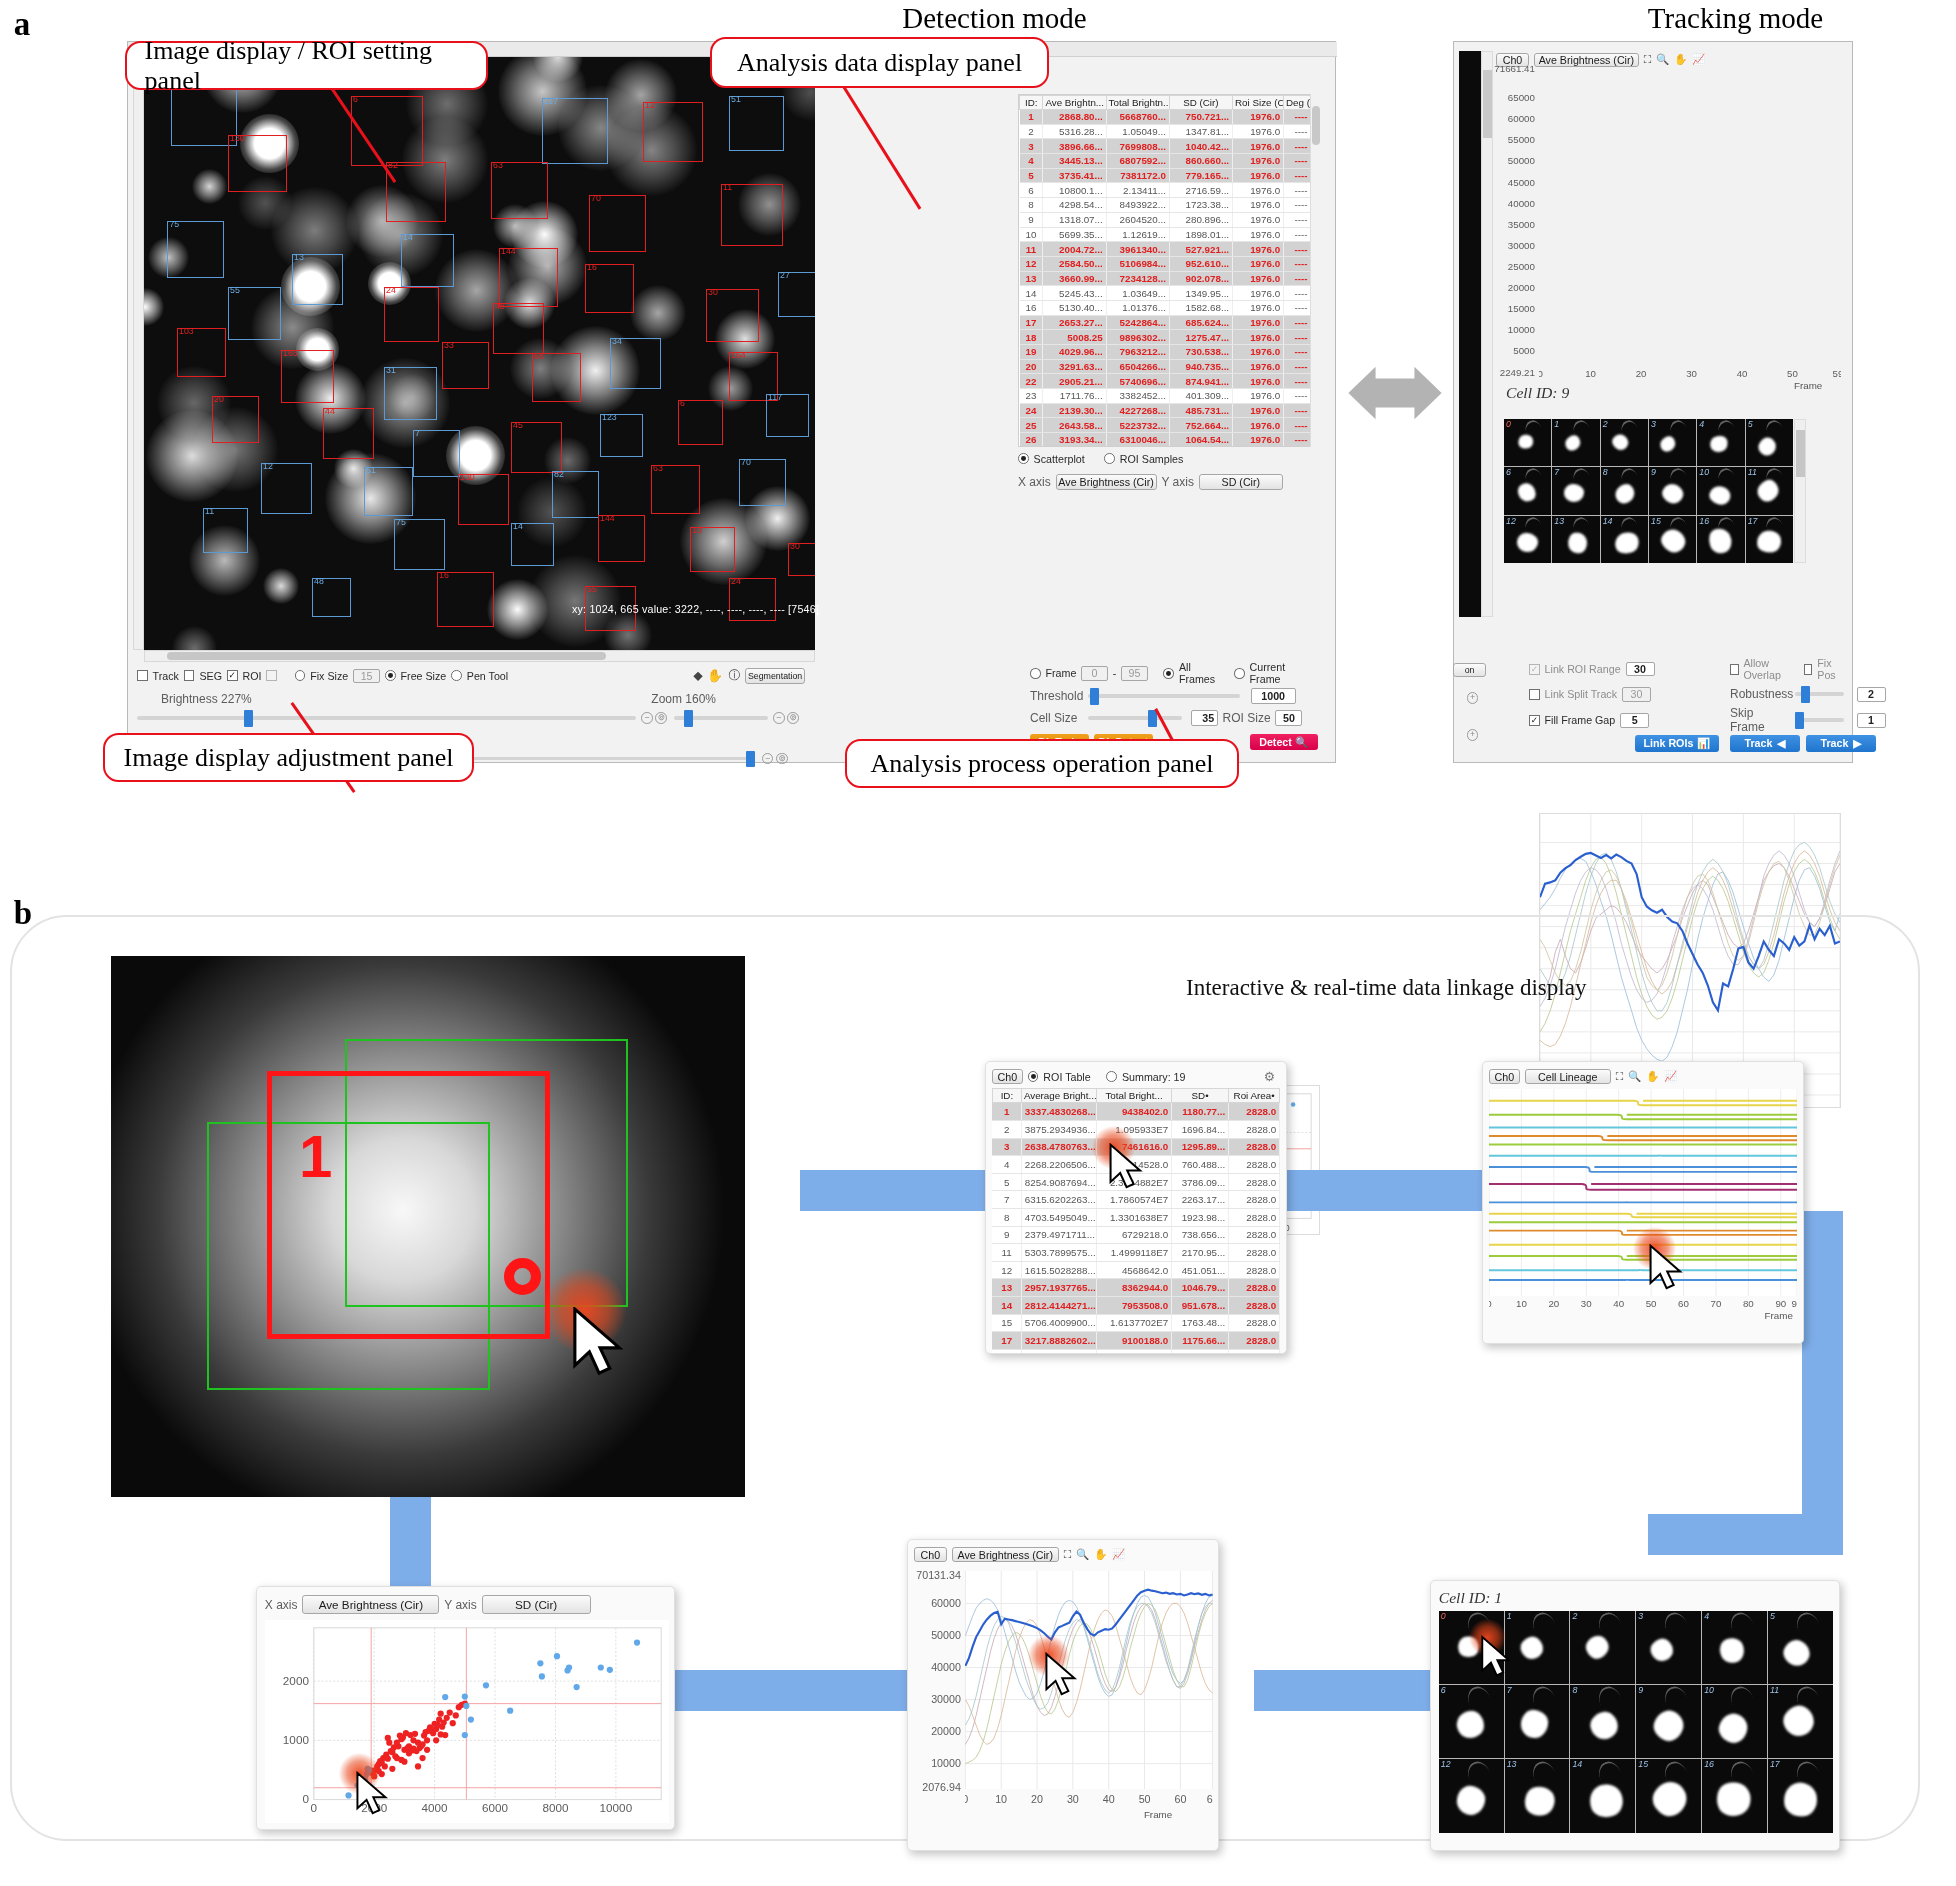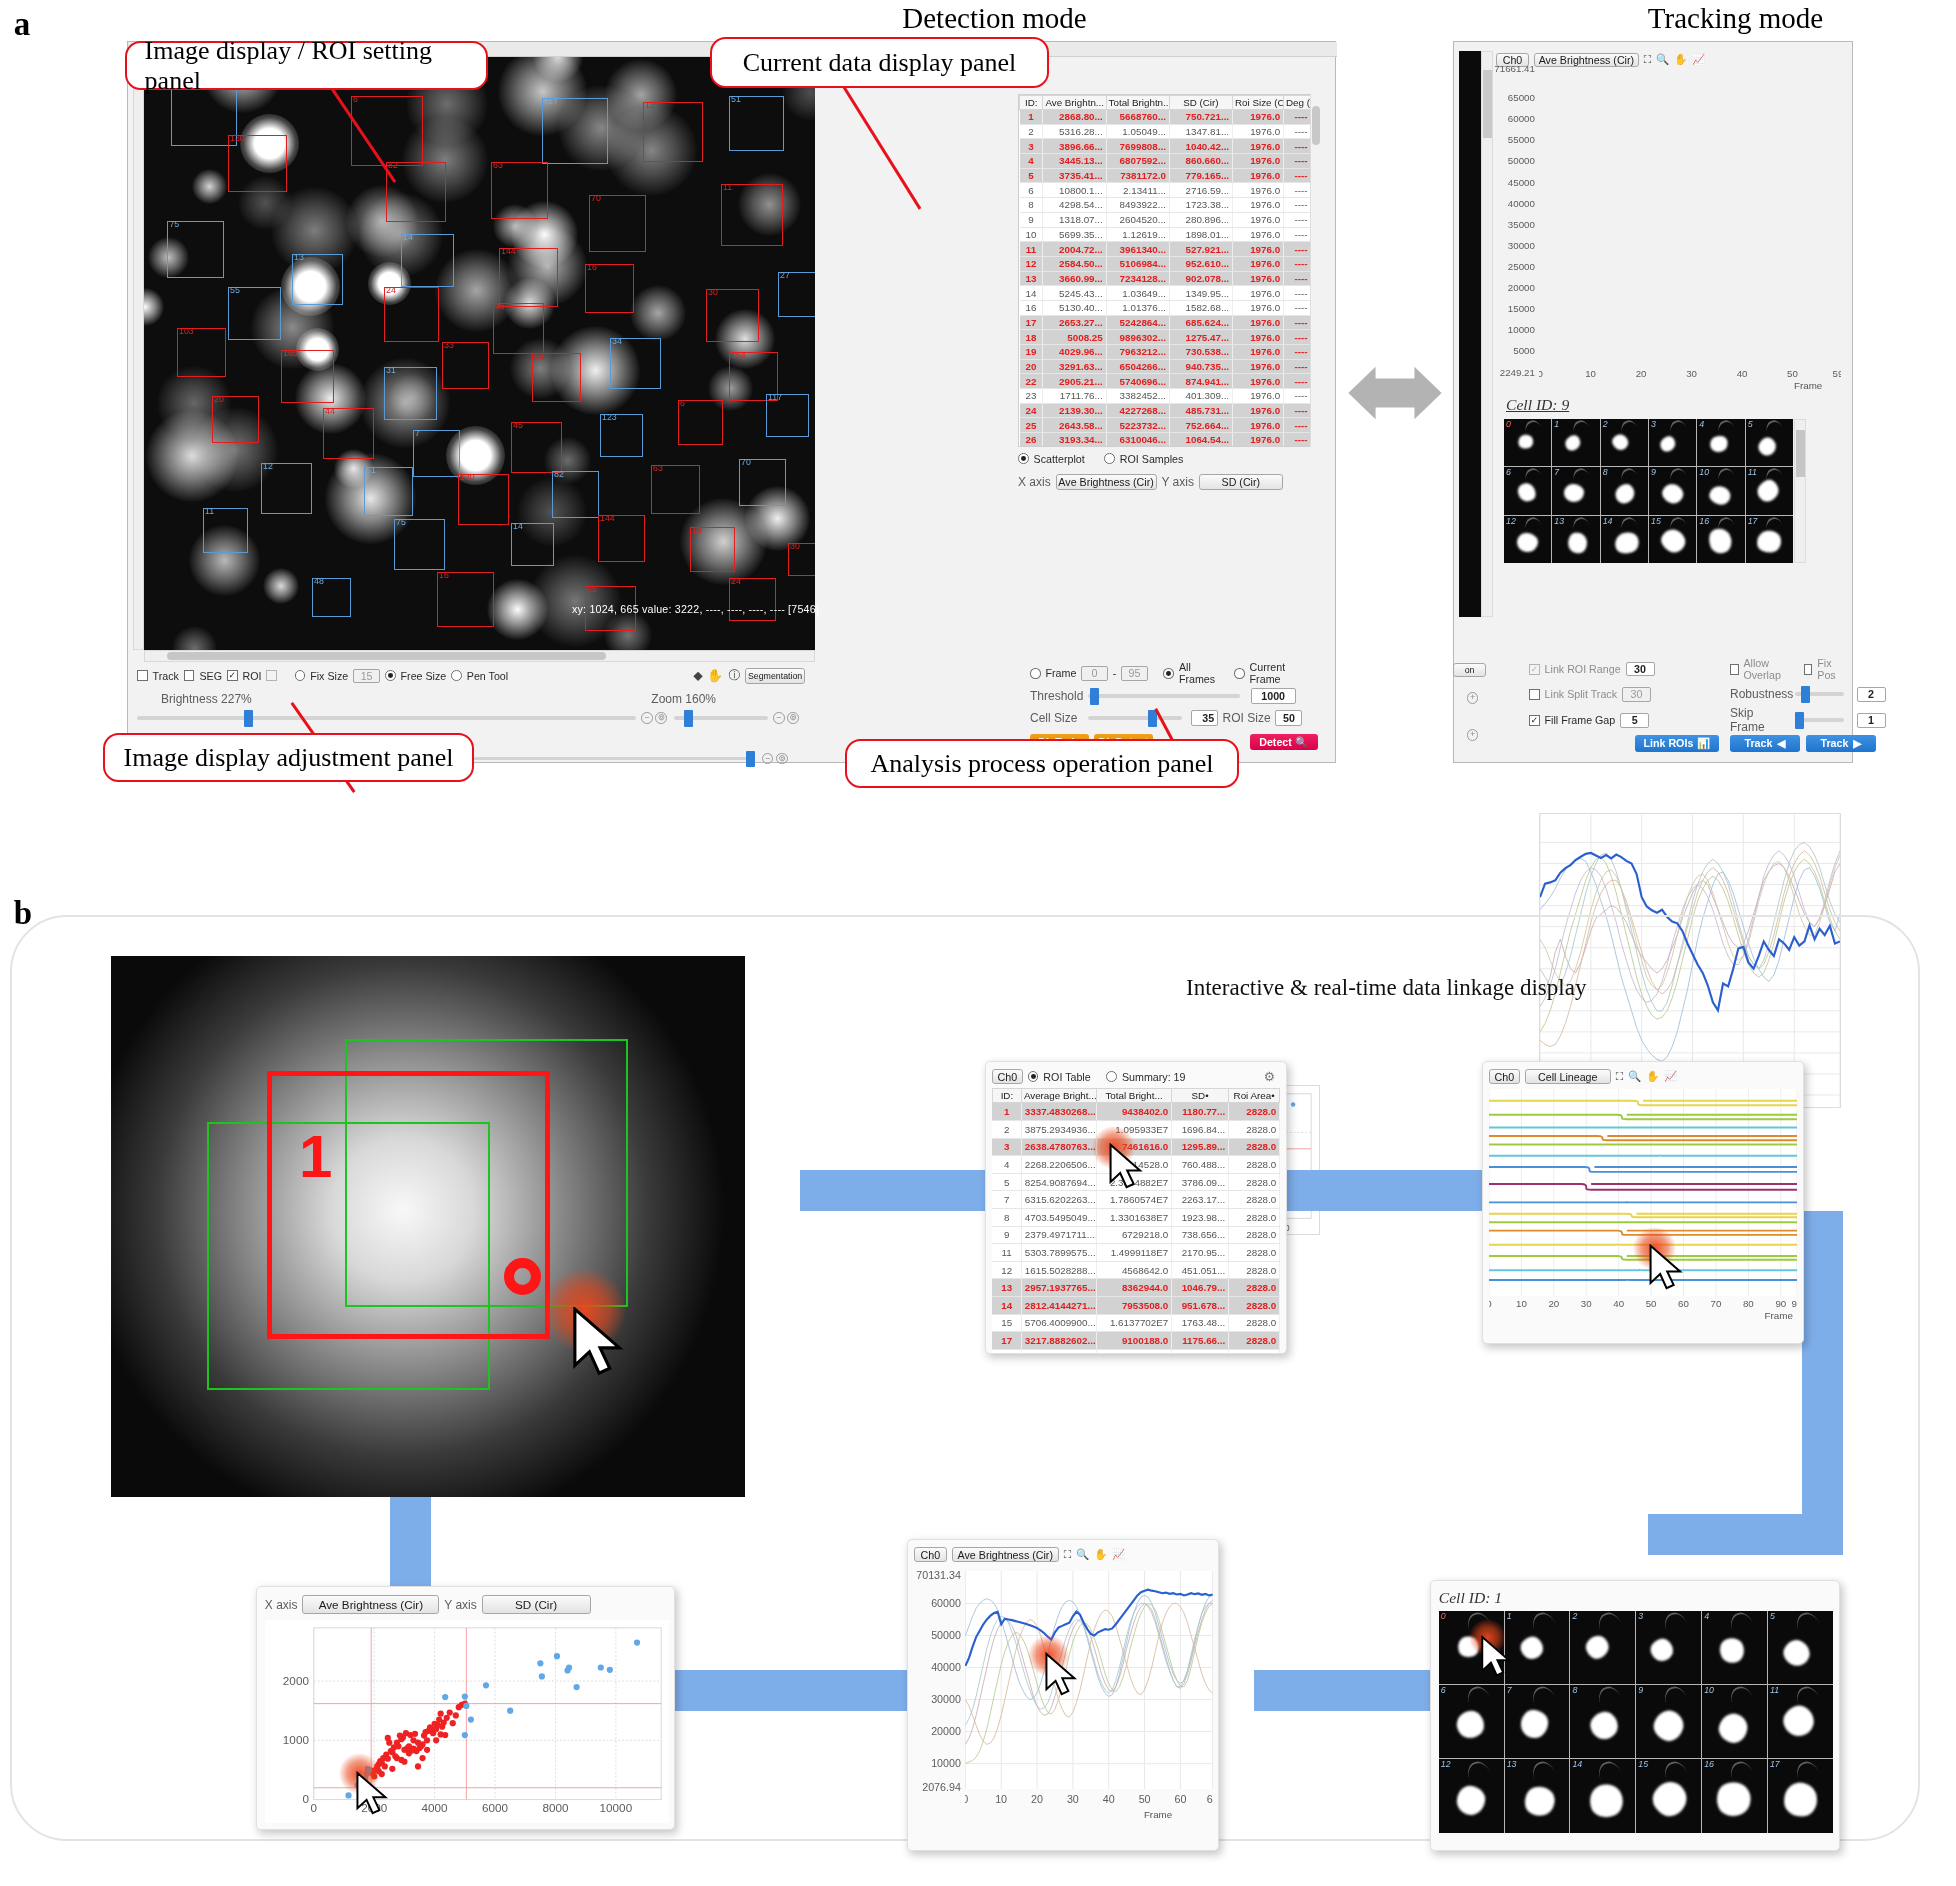--- a/index.html
+++ b/index.html
@@ -862,21 +862,21 @@
       <text x="52.20338983050847" y="12" font-size="10" fill="#5c5c5c" text-anchor="middle" font-family="&quot;Liberation Sans&quot;, sans-serif">10</text>
       <text x="104.40677966101694" y="12" font-size="10" fill="#5c5c5c" text-anchor="middle" font-family="&quot;Liberation Sans&quot;, sans-serif">20</text>
       <text x="156.61016949152543" y="12" font-size="10" fill="#5c5c5c" text-anchor="middle" font-family="&quot;Liberation Sans&quot;, sans-serif">30</text>
       <text x="208.81355932203388" y="12" font-size="10" fill="#5c5c5c" text-anchor="middle" font-family="&quot;Liberation Sans&quot;, sans-serif">40</text>
       <text x="261.01694915254234" y="12" font-size="10" fill="#5c5c5c" text-anchor="middle" font-family="&quot;Liberation Sans&quot;, sans-serif">50</text>
       <text x="308" y="12" font-size="10" fill="#5c5c5c" text-anchor="middle" font-family="&quot;Liberation Sans&quot;, sans-serif">59</text>
     </svg>
   </div>
 <div class="abs frm-lbl" style="left:1794px;top:380px;">Frame</div>
 
-<div class="abs cellid" style="left:1506px;top:396px;text-decoration:underline;">Cell ID: 9</div>
+<div class="abs cellid" style="left:1506px;top:384px;">Cell ID: 9</div>
 <div class="abs montage" id="montageA" style="left:1504px;top:419px;width:289px;height:144px;grid-template-columns:repeat(6,1fr);grid-template-rows:repeat(3,1fr);">
     <div class="mcell">
       <span class="n first">0</span>
       <div class="cell-shape" style="left: 29.6079%; top: 34.0932%; width: 32.1918%; height: 28.9726%; transform: rotate(160.974deg);"></div>
       <div style="position: absolute; left: 46%; top: 2%; width: 34%; height: 40%; border-radius: 50%; border-top: 2px solid rgba(255, 255, 255, 0.35); transform: rotate(-22deg);"></div>
     </div>
     <div class="mcell">
       <span class="n">1</span>
       <div class="cell-shape" style="left: 25.973%; top: 35.4544%; width: 33.4448%; height: 30.1003%; transform: rotate(308.992deg);"></div>
       <div style="position: absolute; left: 46%; top: 2%; width: 34%; height: 40%; border-radius: 50%; border-top: 2px solid rgba(255, 255, 255, 0.35); transform: rotate(-22deg);"></div>
@@ -1018,21 +1018,21 @@
   <span class="abs bluebtn" style="left:347px;top:80px;width:70px;height:16.6px;">
     <span>Track</span>
     <span style="margin-left:4.9px;">▶</span>
   </span>
 </div>
 
 <div class="abs lead-line" style="left:332px;top:86px;width:115px;transform:rotate(56deg);"></div>
 <div class="abs callout" style="left:125px;top:41px;width:363px;height:49px;">Image display / ROI setting panel</div>
 
 <div class="abs lead-line" style="left:845px;top:86px;width:144px;transform:rotate(58deg);"></div>
-<div class="abs callout" style="left:710px;top:37px;width:339px;height:51px;">Current data display panel</div>
+<div class="abs callout" style="left:710px;top:37px;width:339px;height:51px;">Analysis data display panel</div>
 
 <div class="abs lead-line" style="left:293px;top:702px;width:109px;transform:rotate(55deg);"></div>
 <div class="abs callout" style="left:103px;top:733px;width:371px;height:49px;">Image display adjustment panel</div>
 
 <div class="abs lead-line" style="left:1157px;top:708px;width:74px;transform:rotate(62deg);"></div>
 <div class="abs callout" style="left:845px;top:739px;width:394px;height:49px;">Analysis process operation panel</div>
 
 <div class="abs panel-letter" style="left:13.7px;top:895px;">b</div>
 
 <div class="abs bwrap" style="left:9.8px;top:915px;width:1910px;height:926px;"></div>

